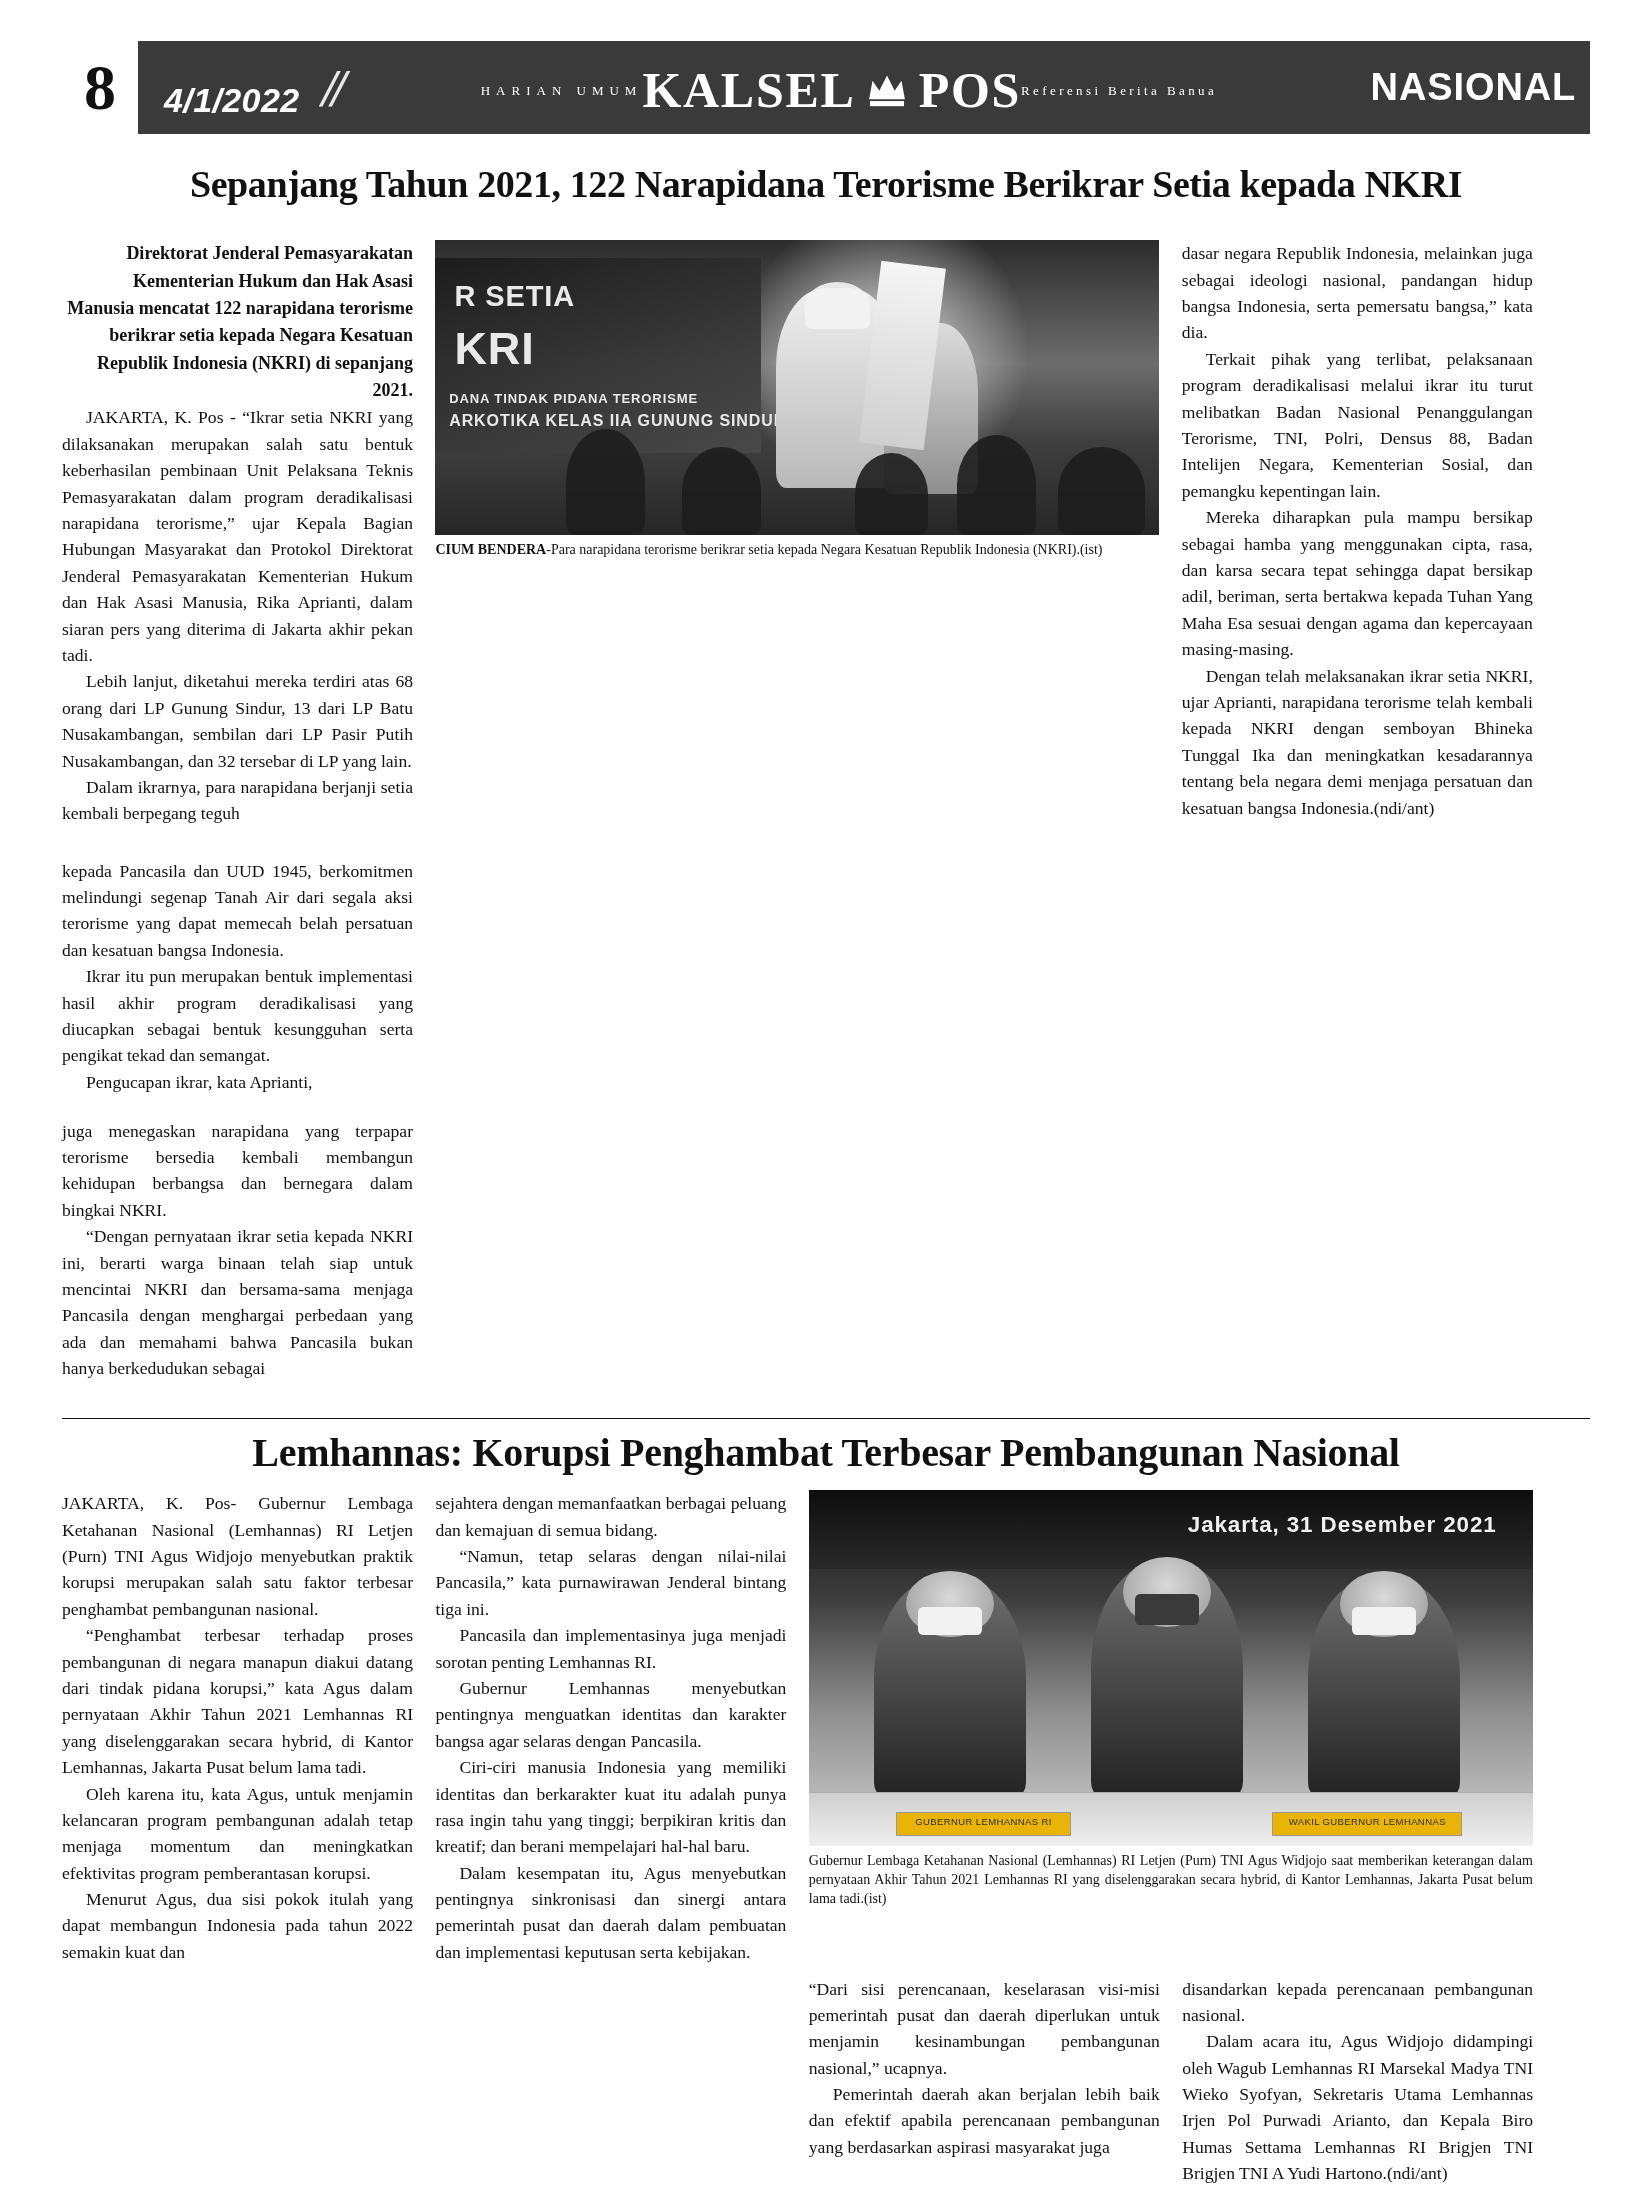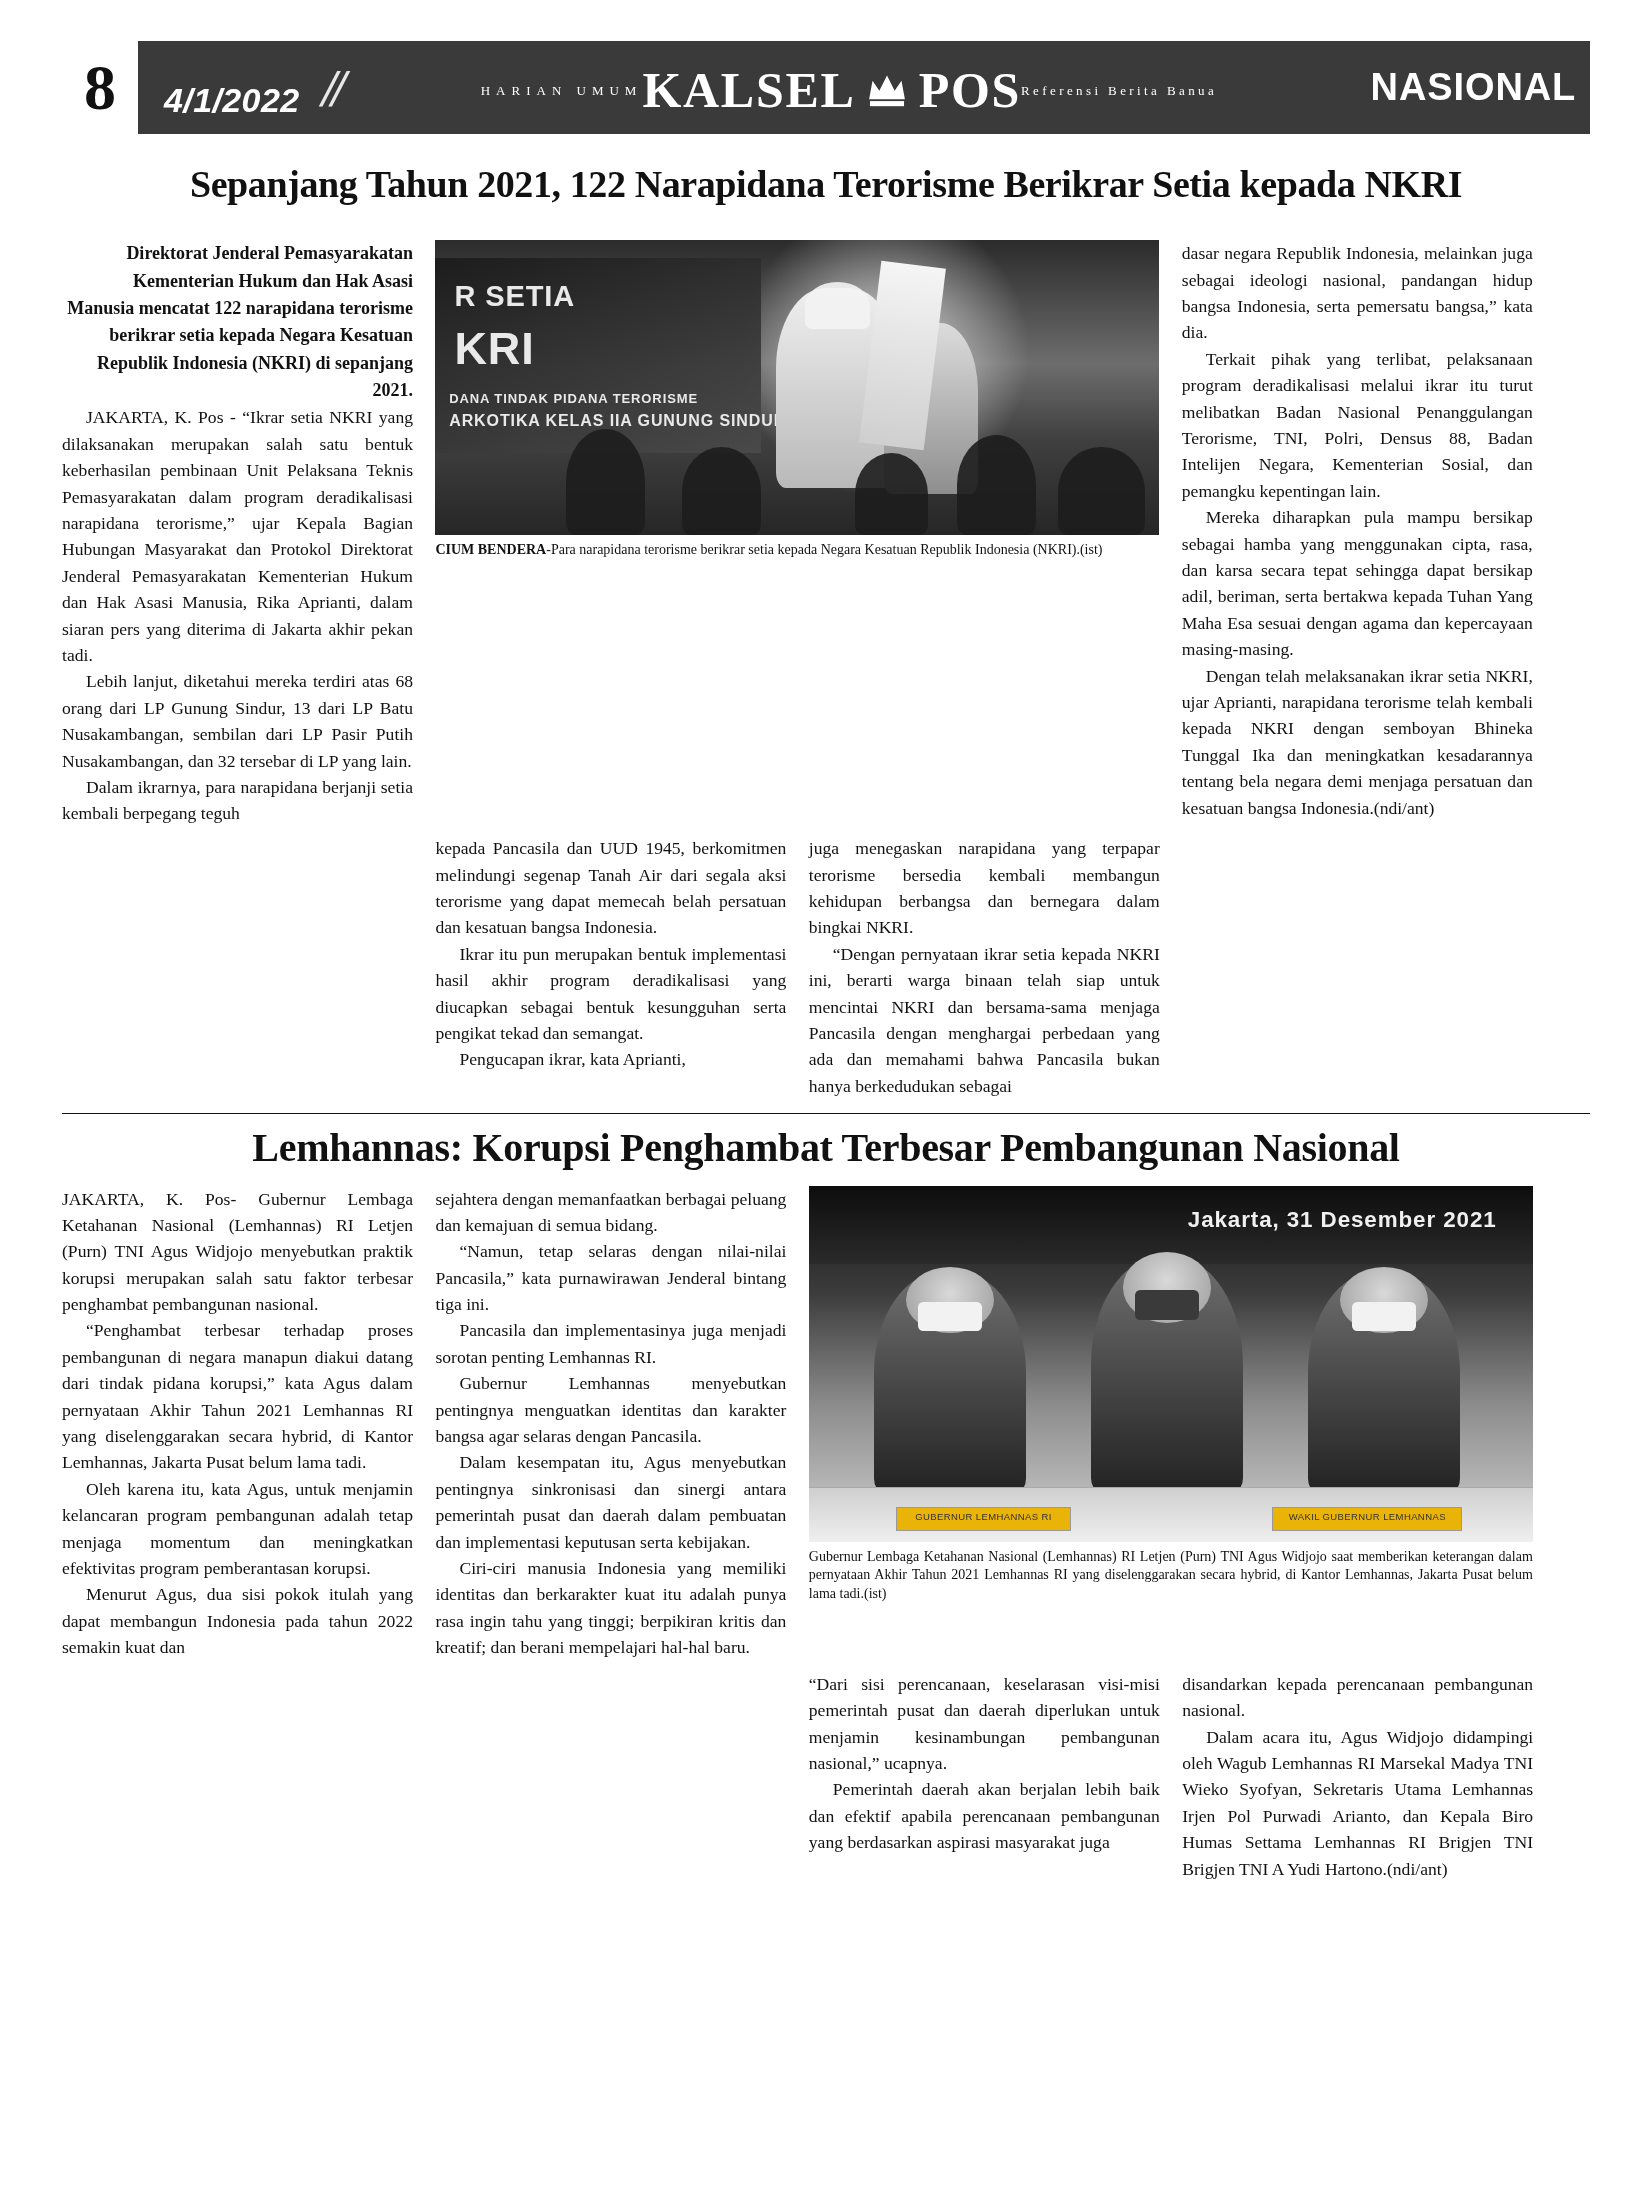--- a/index.html
+++ b/index.html
@@ -157,20 +157,21 @@
   .caption b{font-weight:bold;}
 
   
   .photo1wrap{width:724px;}
   .photo1{width:724px;height:295px;}
 
   .art1-mid{
     display:flex;
     gap:22.4px;
     margin-top:8.6px;
+    flex-direction:column;
   }
 
   
   .rule{
     border-top:1.7px solid #111;
     margin:13.8px 0 0 0;
   }
   .headline2{
     text-align:center;
     font-family:"Liberation Serif", serif;
@@ -344,22 +345,22 @@
       <p>“Penghambat terbesar terhadap proses pembangunan di negara manapun diakui datang dari tindak pidana korupsi,” kata Agus dalam pernyataan Akhir Tahun 2021 Lemhannas RI yang diselenggarakan secara hybrid, di Kantor Lemhannas, Jakarta Pusat belum lama tadi.</p>
       <p>Oleh karena itu, kata Agus, untuk menjamin kelancaran program pembangunan adalah tetap menjaga momentum dan meningkatkan efektivitas program pemberantasan korupsi.</p>
       <p>Menurut Agus, dua sisi pokok itulah yang dapat membangun Indonesia pada tahun 2022 semakin kuat dan</p>
     </div>
 
     <div class="col">
       <p class="noindent">sejahtera dengan memanfaatkan berbagai peluang dan kemajuan di semua bidang.</p>
       <p>“Namun, tetap selaras dengan nilai-nilai Pancasila,” kata purnawirawan Jenderal bintang tiga ini.</p>
       <p>Pancasila dan implementasinya juga menjadi sorotan penting Lemhannas RI.</p>
       <p>Gubernur Lemhannas menyebutkan pentingnya menguatkan identitas dan karakter bangsa agar selaras dengan Pancasila.</p>
+      <p>Ciri-ciri manusia Indonesia yang memiliki identitas dan berkarakter kuat itu adalah punya rasa ingin tahu yang tinggi; berpikiran kritis dan kreatif; dan berani mempelajari hal-hal baru.</p>
       <p>Dalam kesempatan itu, Agus menyebutkan pentingnya sinkronisasi dan sinergi antara pemerintah pusat dan daerah dalam pembuatan dan implementasi keputusan serta kebijakan.</p>
-      <p>Ciri-ciri manusia Indonesia yang memiliki identitas dan berkarakter kuat itu adalah punya rasa ingin tahu yang tinggi; berpikiran kritis dan kreatif; dan berani mempelajari hal-hal baru.</p>
     </div>
 
     <div class="photo2wrap">
       <div class="photo photo2">
         <div class="inner">
           <div class="ph-grad2"></div>
           <div class="ph2-strip"></div>
           <div class="ph2-label">Jakarta, 31 Desember 2021</div>
 
           <div class="ph2-person" style="left:9%;">

